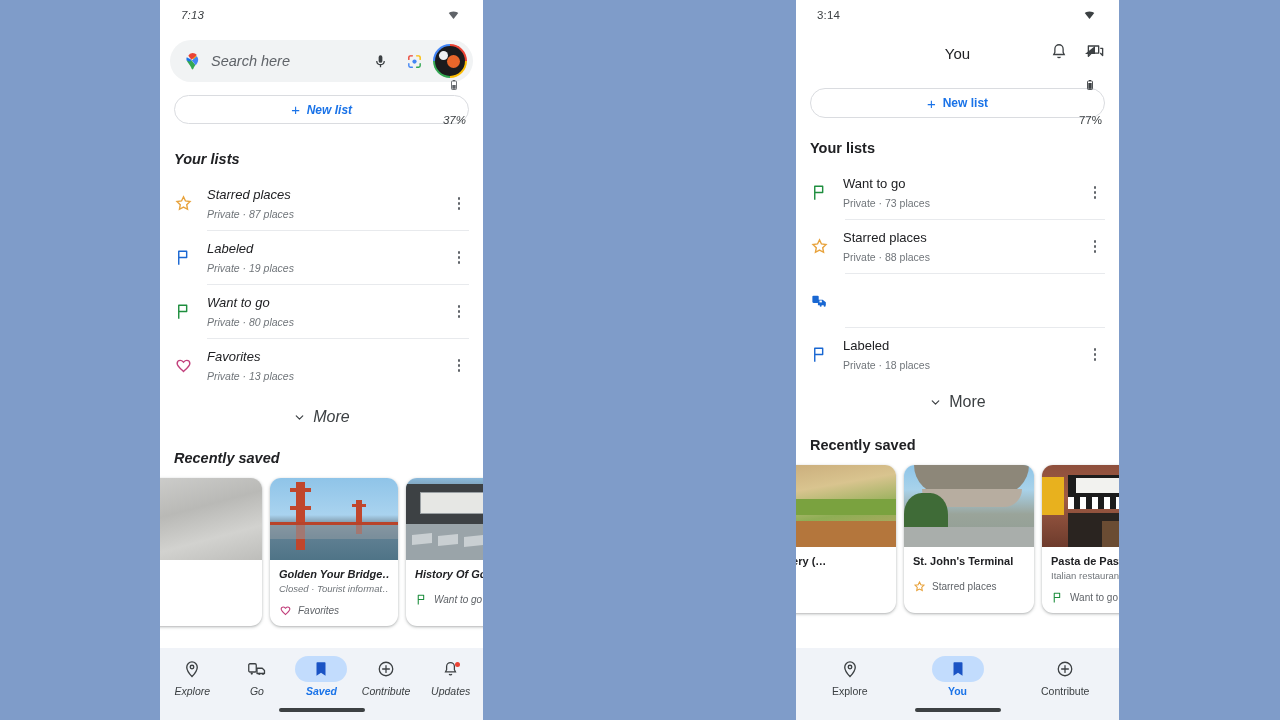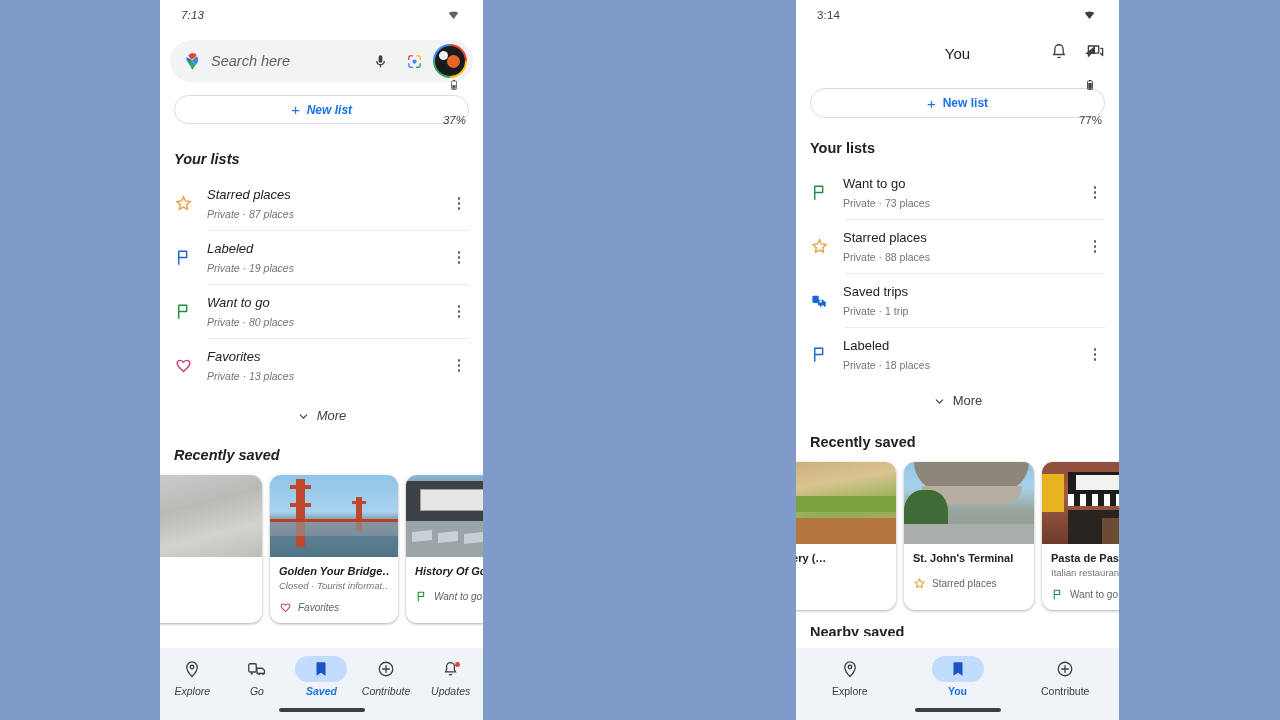--- a/index.html
+++ b/index.html
@@ -102,22 +102,22 @@
   .list-row .licon { width: 30px; display:flex; align-items:center; justify-content:flex-start; }
   .list-row .ltext { flex: 1; padding-left: 3px; }
   .list-row .lname { font-size: 13px; color: #202124; line-height: 1.25; }
   .list-row .lsub  { font-size: 10.5px; color: #70757a; line-height: 1.35; margin-top: 13px; }
   .kebab { width: 24px; display:flex; flex-direction:column; align-items:center; gap:2.5px; }
   .kebab i { width: 2.5px; height: 2.5px; border-radius: 50%; background: #5f6368; display:block; }
   .divider { height:1px; background:#e8eaed; margin-left: 47px; margin-right: 14px;}
   #phone-right .divider { margin-left: 49px; }
 
   .more-row {
-    display:flex; align-items:flex-end; justify-content:center; gap:7px;
-    font-size: 13px; color: #3c4043; margin-top: 16px;
+    display:flex; align-items:center; justify-content:center; gap:7px;
+    font-size: 16px; color: #3c4043; margin-top: 16px;
   }
   #phone-right .more-row { margin-top: 12px; }
 
   
   .recent-title { margin-top: 24px; }
   #phone-right .recent-title { margin-top: 26px; }
   .cards {
     display: flex; gap: 8px; padding: 12px 0 0 0; margin-left: -26px;
   }
   #phone-right .cards { margin-left: -30px; }
@@ -528,24 +528,20 @@
       <div class="list-row">
         <span class="licon">
           <svg width="19" height="19" viewBox="0 0 24 24">
               <rect x="3" y="6" width="8" height="9" rx="1.4" fill="#1967d2"></rect>
               <path d="M10 11h6l4 3.2V18H10z" fill="#1967d2"></path>
               <rect x="12" y="12" width="3" height="2.4" fill="#fff"></rect>
               <circle cx="13.5" cy="18.6" r="1.3" fill="#1967d2"></circle>
               <circle cx="18.5" cy="18.6" r="1.3" fill="#1967d2"></circle>
             </svg>
         </span>
-        <span class="ltext">
-          <span class="lname">Saved trips</span><br>
-          <span class="lsub">Private · 1 trip</span>
-        </span>
       </div>
       <div class="divider"></div>
 
       <div class="list-row">
         <span class="licon">
           <svg width="19" height="19" viewBox="0 0 24 24">
               <path fill="none" stroke="#1967d2" stroke-width="1.8" stroke-linejoin="round" d="M6 21V4h10v8H6"></path>
             </svg>
         </span>
         <span class="ltext">
@@ -620,21 +616,20 @@
             <svg width="13" height="13" viewBox="0 0 24 24">
                 <path fill="none" stroke="#1e8e3e" stroke-width="2" stroke-linejoin="round" d="M6 21V4h10v8H6"></path>
               </svg>
             <span>Want to go</span>
           </div>
         </div>
       </div>
 
     </div>
 
-    <div class="nearby-peek">Nearby saved</div>
 
     <div class="bottomnav">
       <div class="nav-item">
         <div class="nav-pill">
           <svg width="18" height="18" viewBox="0 0 24 24">
               <path fill="none" stroke="#3c4043" stroke-width="1.8" d="M12 2.5a7 7 0 00-7 7c0 5.2 7 12.5 7 12.5s7-7.3 7-12.5a7 7 0 00-7-7z"></path>
               <circle cx="12" cy="9.4" r="2.4" fill="none" stroke="#3c4043" stroke-width="1.8"></circle>
             </svg>
         </div>
         <div class="nav-label">Explore</div>

